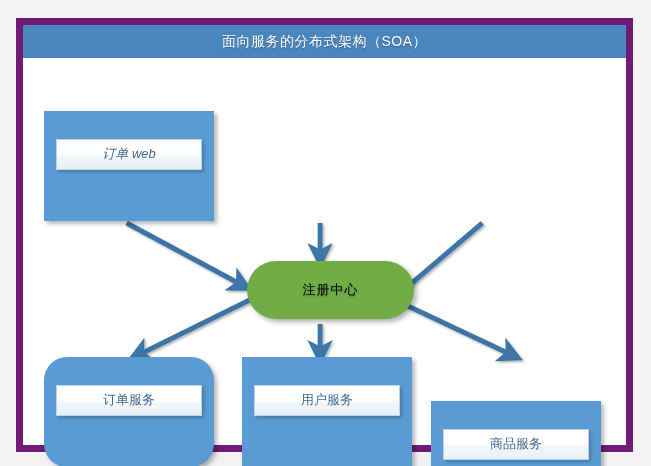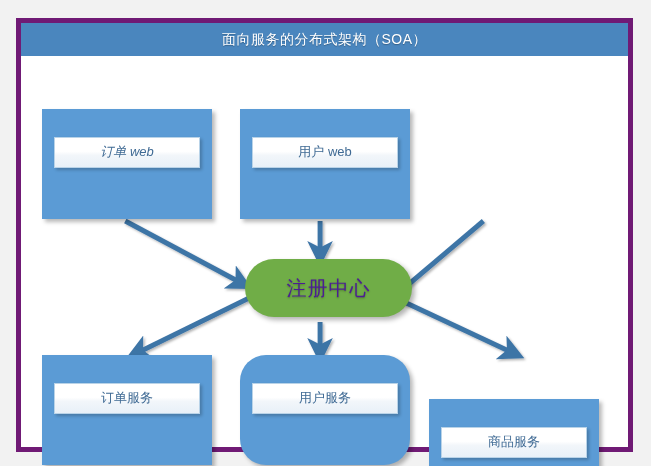--- a/index.html
+++ b/index.html
@@ -16,21 +16,21 @@
   }
 
   
   #diagram-card {
     position: absolute;
     left: 16px;
     top: 18px;
     width: 617px;
     height: 434px;
     background: #ffffff;
-    border: 5px solid #701a75;
+    border: 7px solid #701a75;
     box-sizing: border-box;
   }
 
   
   #title-bar {
     position: absolute;
     left: 0px;
     top: 0px;
     width: 100%;
     height: 33px;
@@ -88,42 +88,42 @@
     box-shadow: 2px 2px 3px rgba(0,0,0,0.22);
     white-space: nowrap;
   }
 
   
   #node-order-web   { left: 21px;  top: 53px; width: 170px; height: 110px; font-style: italic; }
   #node-user-web    { left: 219px; top: 53px; width: 170px; height: 110px; }
   #node-product-web { left: 408px; top: 53px; width: 170px; height: 110px; }
 
   
-  #node-order-service   { left: 21px;  top: 299px; width: 170px; height: 110px; }
-  #node-user-service    { left: 219px; top: 299px; width: 170px; height: 110px; border-radius: 26px; }
+  #node-order-service   { left: 21px;  top: 299px; width: 170px; height: 110px; border-radius: 23px; }
+  #node-user-service    { left: 219px; top: 299px; width: 170px; height: 110px; }
   #node-product-service { left: 408px; top: 299px; width: 170px; height: 110px; margin-top: 44px; }
 
   
   #registry-node {
     position: absolute;
     left: 224px;
     top: 203px;
     width: 167px;
     height: 58px;
     background: #70ad47;
     border-radius: 29px;
     box-shadow: 3px 3px 5px rgba(0,0,0,0.3);
     display: flex;
     align-items: center;
     justify-content: center;
     z-index: 4;
   }
   #registry-label {
-    color: #4c1d95;
-    font-size: 20px;
+    color: #000000;
+    font-size: 13px;
     letter-spacing: 1px;
     text-shadow: 0 1px 2px rgba(0,0,0,0.3);
     white-space: nowrap;
   }
 </style>
 </head>
 <body>
 
 <div id="diagram-card">
 
@@ -149,23 +149,20 @@
         <line x1="470" y1="165" x2="380" y2="240"></line>
         <line x1="236" y1="240" x2="120" y2="296" marker-end="url(#arrowhead)"></line>
         <line x1="304" y1="266" x2="304" y2="293" marker-end="url(#arrowhead)"></line>
         <line x1="383" y1="243" x2="498" y2="296" marker-end="url(#arrowhead)"></line>
       </g>
     </svg>
 
     <div class="node-box" id="node-order-web">
       <span class="node-label">订单 web</span>
     </div>
-    <div class="node-box" id="node-user-web">
-      <span class="node-label">用户 web</span>
-    </div>
 
     <div id="registry-node">
       <span id="registry-label">注册中心</span>
     </div>
 
     <div class="node-box" id="node-order-service">
       <span class="node-label">订单服务</span>
     </div>
     <div class="node-box" id="node-user-service">
       <span class="node-label">用户服务</span>

